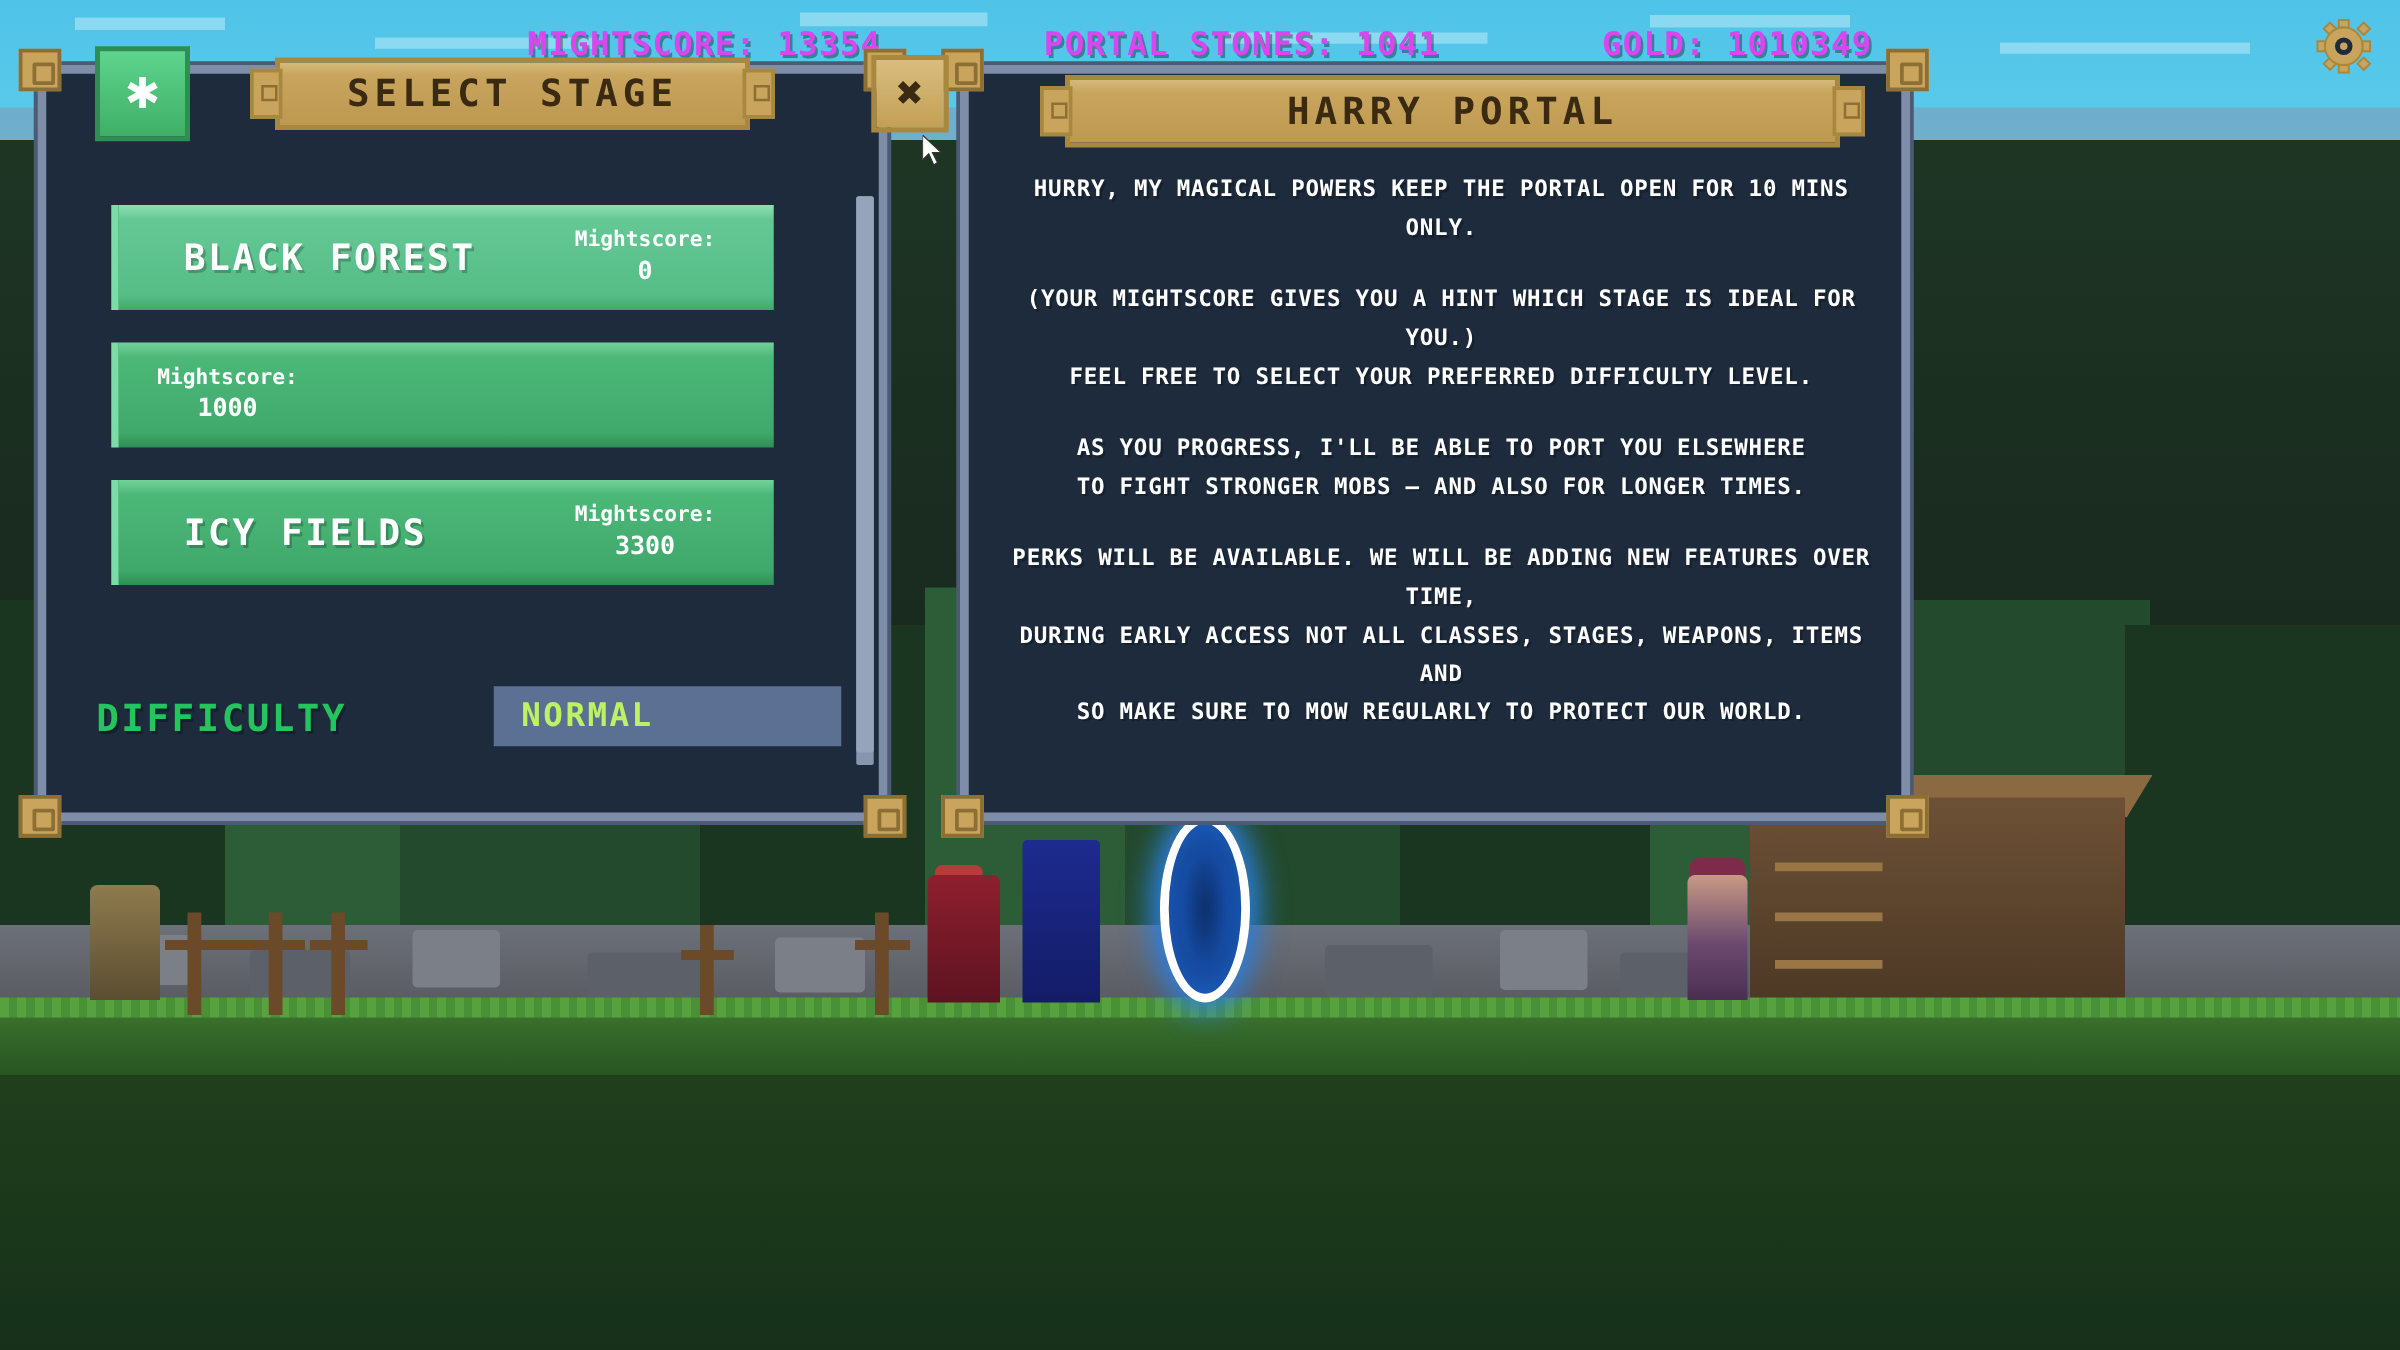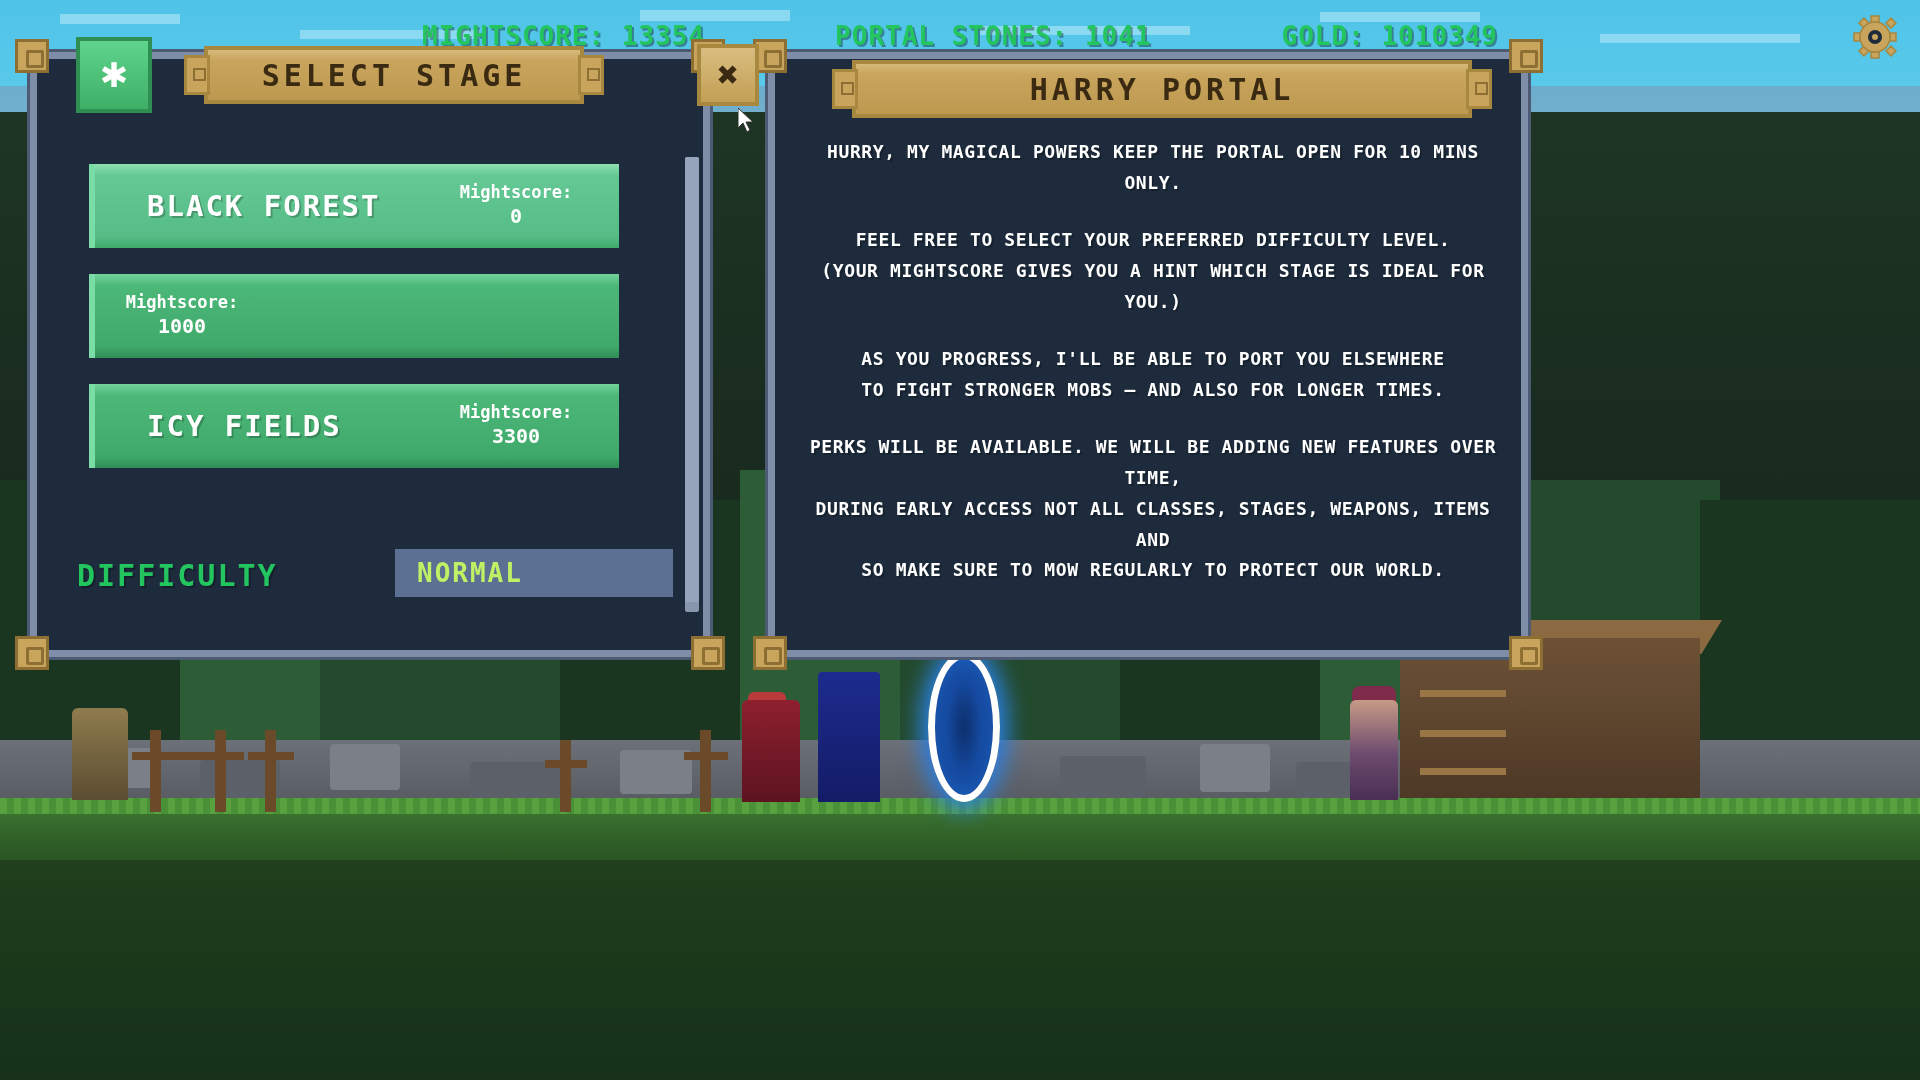--- a/index.html
+++ b/index.html
@@ -94,21 +94,21 @@
   }
   .shelf { position:absolute; background:#9a7546; }
 
   
   .hud {
     position:absolute; top:18px; left:0; width:1920px; height:36px;
     display:flex; align-items:center; justify-content:center; gap:130px;
     pointer-events:none;
   }
   .hud-item {
-    color:#22c55e;
+    color:#d946ef;
     font-family:"DejaVu Sans Mono", monospace;
     font-size:26px; font-weight:bold;
     letter-spacing:1px;
     text-transform:uppercase;
     white-space:nowrap;
     text-shadow:2px 2px 0 rgba(0,0,0,.35);
   }
   .gear {
     position:absolute; right:22px; top:14px; width:46px; height:46px;
     cursor:pointer;
@@ -154,21 +154,21 @@
   .plaque .tab {
     position:absolute; width:26px; height:40px; top:5px;
     background:#c8a45c; border:3px solid #a8873f;
   }
   .plaque .tab.l { left:-24px; }
   .plaque .tab.r { right:-24px; }
   .plaque .tab::after{
     content:""; position:absolute; left:6px; top:10px; width:9px; height:9px;
     border:2px solid #8d6f34;
   }
-  #plaque-left  { left:204px; top:46px; width:380px; }
+  #plaque-left  { left:220px; top:46px; width:380px; }
   #plaque-right { left:852px; top:60px; width:620px; }
 
   
   .star-btn {
     position:absolute; left:76px; top:37px; width:76px; height:76px;
     background:linear-gradient(180deg,#5ed48c 0%,#3faf67 100%);
     border:4px solid #2f8f52;
     display:flex; align-items:center; justify-content:center;
     z-index:8; cursor:pointer;
   }
@@ -411,22 +411,22 @@
 
 <div class="panel" id="panel-right">
   <div class="corner tl"></div>
   <div class="corner tr"></div>
   <div class="corner bl"></div>
   <div class="corner br"></div>
 
   <div class="portal-text">
     <div class="ptxt">HURRY, MY MAGICAL POWERS KEEP THE PORTAL OPEN FOR 10 MINS ONLY.</div>
     <div class="pgap"></div>
+    <div class="ptxt">(YOUR MIGHTSCORE GIVES YOU A HINT WHICH STAGE IS IDEAL FOR YOU.)</div>
     <div class="ptxt">FEEL FREE TO SELECT YOUR PREFERRED DIFFICULTY LEVEL.</div>
-    <div class="ptxt">(YOUR MIGHTSCORE GIVES YOU A HINT WHICH STAGE IS IDEAL FOR YOU.)</div>
     <div class="pgap"></div>
     <div class="ptxt">AS YOU PROGRESS, I'LL BE ABLE TO PORT YOU ELSEWHERE</div>
     <div class="ptxt">TO FIGHT STRONGER MOBS — AND ALSO FOR LONGER TIMES.</div>
     <div class="pgap"></div>
     <div class="ptxt">PERKS WILL BE AVAILABLE. WE WILL BE ADDING NEW FEATURES OVER TIME,</div>
     <div class="ptxt">DURING EARLY ACCESS NOT ALL CLASSES, STAGES, WEAPONS, ITEMS AND</div>
     <div class="ptxt">SO MAKE SURE TO MOW REGULARLY TO PROTECT OUR WORLD.</div>
   </div>
 </div>
 

